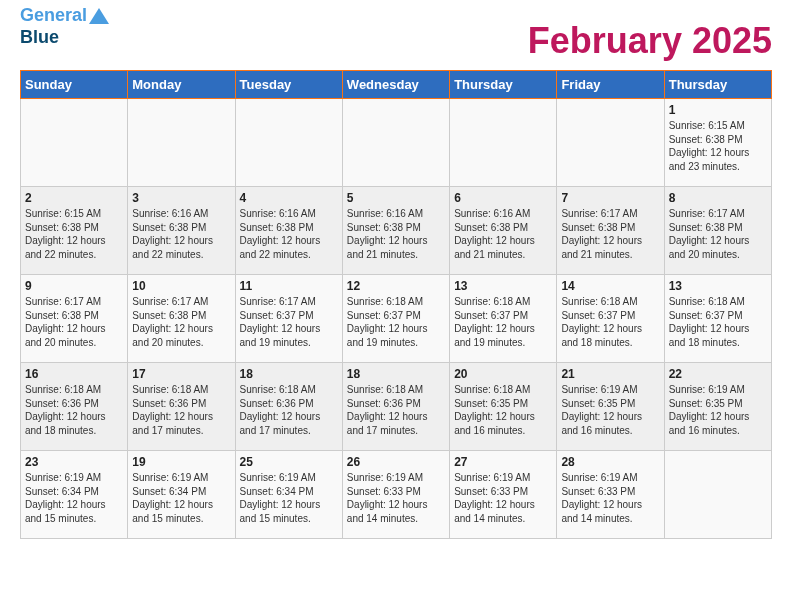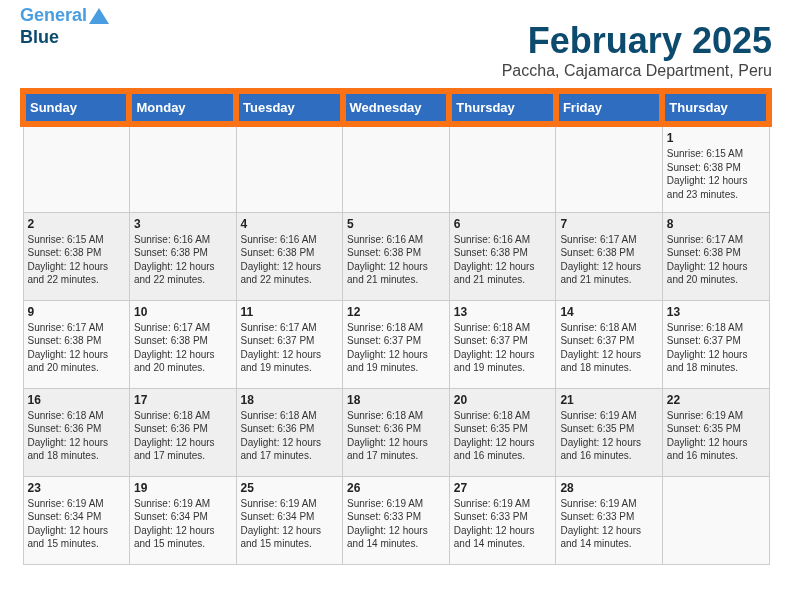--- a/index.html
+++ b/index.html
@@ -10,21 +10,21 @@
       min-height: 612px;
       padding: 20px;
     }
     .header {
       text-align: right;
       margin-bottom: 4px;
     }
     .header .month-year {
       font-size: 36px;
       font-weight: bold;
-      color: #0c4a6e;
+      color: #be185d;
     }
     .header .location {
       font-size: 16px;
       color: #444;
     }
     .logo {
       position: absolute;
       top: 5px;
       left: 20px;
       font-size: 18px;
@@ -50,21 +50,21 @@
       border-collapse: collapse;
       margin-top: 8px;
     }
     .calendar thead tr th {
       background-color: #2e6dbf;
       color: #fff;
       font-size: 13px;
       font-weight: bold;
       padding: 6px 4px;
       text-align: left;
-      border: 6px solid #f97316;
+      border: 1px solid #f97316;
     }
     .calendar tbody tr td {
       width: 107px;
       height: 88px;
       vertical-align: top;
       border: 1px solid #ccc;
       padding: 4px 4px 2px 4px;
       font-size: 10px;
       color: #222;
       background: #fff;
@@ -93,21 +93,20 @@
 </head>
 <body>
 
 <div class="logo">
   <span>General</span><span class="logo-triangle"></span><br>
   <span style="color:#0c4a6e;">Blue</span>
 </div>
 
 <div class="header">
   <div class="month-year">February 2025</div>
-  <div class="location">Paccha, Cajamarca Department, Peru</div>
 </div>
 
 <table class="calendar">
   <thead>
     <tr>
     <th>Sunday</th>
         <th>Monday</th>
         <th>Tuesday</th>
         <th>Wednesday</th>
         <th>Thursday</th>

